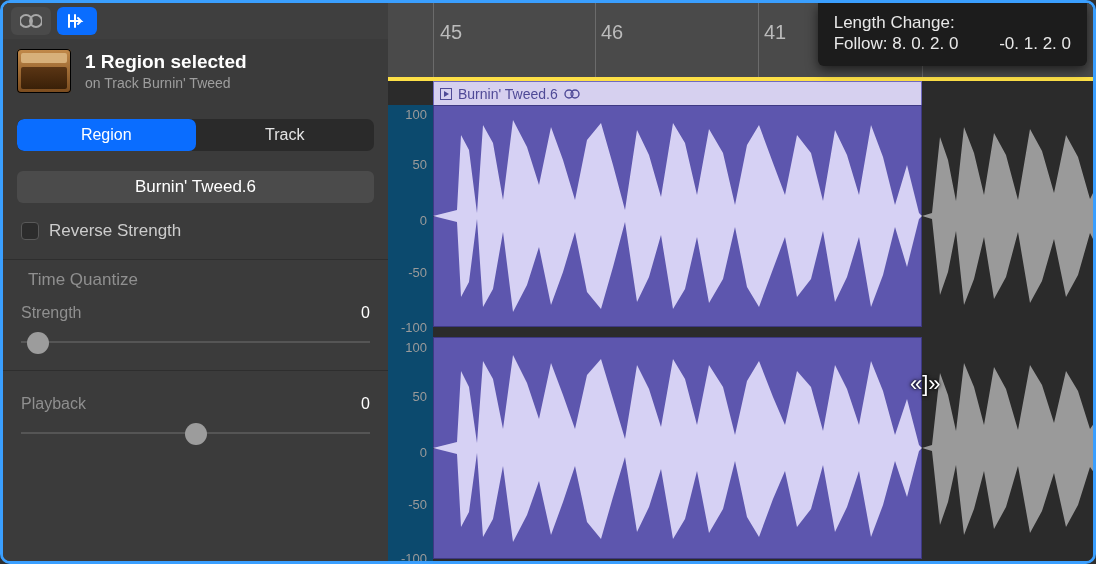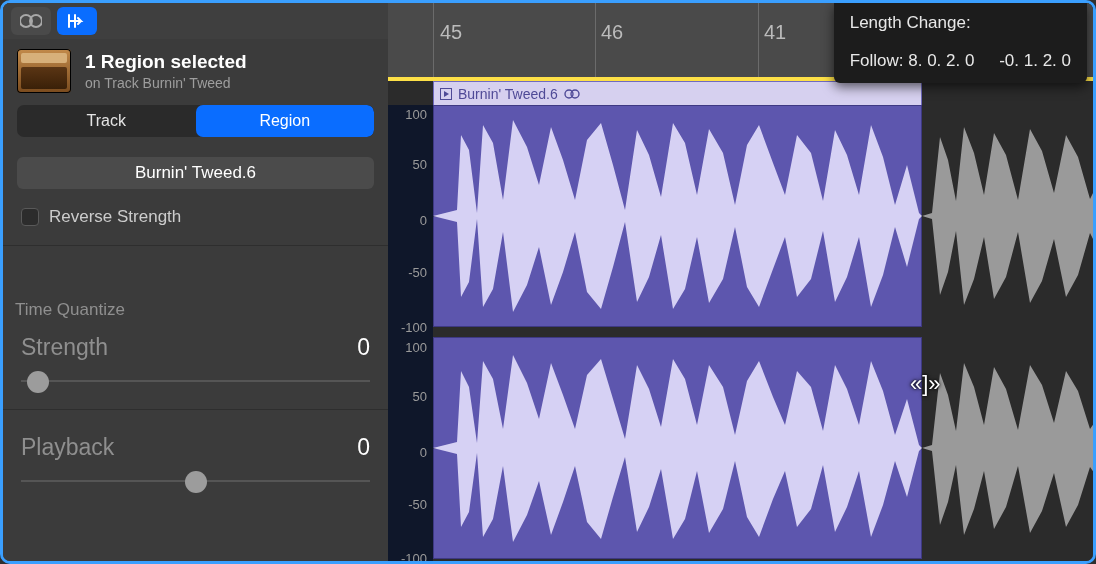--- a/index.html
+++ b/index.html
@@ -6,74 +6,74 @@
   body { background: #2f2f2f; width: 1096px; height: 564px; overflow: hidden; position: relative; color: #ccc; }
   .app { display: flex; width: 100%; height: 100%; border: 3px solid #3a9fff; border-radius: 10px; overflow: hidden; background: #3b3b3b; }
 
   
   .inspector { width: 385px; height: 100%; background: #3b3b3b; display: flex; flex-direction: column; }
   .toolbar-top { height: 36px; display: flex; align-items: center; gap: 6px; padding: 4px 8px; background: #3f3f3f; }
   .tb-btn { width: 40px; height: 28px; border-radius: 6px; background: #4a4a4a; display: flex; align-items: center; justify-content: center; color: #6d6d6d; }
   .tb-btn.active { background: #0a6dff; color: #fff; }
   .tb-btn svg { display: block; }
 
-  .region-header { display: flex; align-items: center; gap: 14px; padding: 10px 14px 12px 14px; }
+  .region-header { display: flex; align-items: center; gap: 14px; padding: 10px 14px 26px 14px; }
   .track-icon { width: 54px; height: 44px; border-radius: 4px; background: linear-gradient(#c28a4a,#7a4b1e); box-shadow: inset 0 0 0 1px #000; position: relative; }
   .track-icon::before { content:""; position:absolute; top:4px; left:4px; right:4px; height:10px; background:#d7b07a; border-radius:2px; }
   .track-icon::after { content:""; position:absolute; bottom:4px; left:4px; right:4px; height:22px; background:linear-gradient(#5a3514,#3a2008); border-radius:2px; }
   .rh-title { font-size: 19px; font-weight: 600; color: #fff; }
   .rh-sub { font-size: 14px; color: #9e9e9e; margin-top: 2px; }
 
   .tabbar { display: flex; margin: 0 14px 10px 14px; background: #2a2a2a; border-radius: 7px; height: 32px; overflow: hidden; }
   .tab { flex: 1; display: flex; align-items: center; justify-content: center; font-size: 16px; color: #e4e4e4; }
   .tab.active { background: #0a6dff; color: #fff; border-radius: 7px; }
 
   .name-field { margin: 10px 14px 14px 14px; height: 32px; background: #4b4b4b; border-radius: 6px; display: flex; align-items: center; justify-content: center; font-size: 17px; color: #fff; }
 
   .row { display: flex; align-items: center; gap: 10px; padding: 4px 18px; font-size: 17px; color: #ccc; }
   .ck { width: 18px; height: 18px; border-radius: 4px; background: #2c2c2c; border: 1px solid #595959; }
 
   .divider { height: 1px; background: #2e2e2e; margin: 14px 0 10px 0; }
 
-  .label { padding: 0 12px; font-size: 17px; color: #8f8f8f; margin-top: 44px; }
+  .label { padding: 0 25px; font-size: 17px; color: #8f8f8f; }
   .select-row { display: flex; gap: 10px; margin: 8px 18px 0 18px; }
   .select { flex: 1; height: 32px; background: #4b4b4b; border-radius: 6px; display: flex; align-items: center; justify-content: center; font-size: 17px; color: #eee; position: relative; }
   .select .caret { position: absolute; right: 10px; font-size: 13px; color: #aaa; }
   .q-btn { width: 44px; height: 32px; background: #4b4b4b; border-radius: 6px; display: flex; align-items: center; justify-content: center; color: #eee; font-size: 17px; }
 
-  .param { display: flex; justify-content: space-between; padding: 14px 18px 6px 18px; font-size: 23px; color: #8f8f8f; }
+  .param { display: flex; justify-content: space-between; padding: 14px 18px 6px 18px; font-size: 16px; color: #8f8f8f; }
   .param .val { color: #fff; }
   .slider { position: relative; height: 28px; margin: 0 18px; }
   .slider .track { position: absolute; top: 13px; left: 0; right: 0; height: 2px; background: #555; }
   .slider .thumb { position: absolute; top: 4px; width: 22px; height: 22px; border-radius: 50%; background: #9c9c9c; margin-left: -11px; }
 
   
   .audio-area { flex: 1; position: relative; background: #2b2b2b; }
   .ruler { position: relative; height: 78px; background: #4a4a4a; border-bottom: 4px solid #fde047; }
   .ruler .tick { position: absolute; top: 0; bottom: 0; border-left: 1px solid #6b6b6b; }
   .ruler .num { position: absolute; top: 18px; font-size: 20px; color: #bbb; }
 
   .region-head { position: absolute; top: 78px; left: 45px; width: 489px; height: 24px; background: #d6d0ef; border: 1px solid #706abf; border-bottom: none; display: flex; align-items: center; gap: 6px; padding: 0 6px; font-size: 14px; color: #4f4a97; }
   .region-head .play-ico, .region-head .stereo-ico { display:inline-flex; align-items:center; }
 
   .tracks { position: absolute; top: 102px; left: 0; right: 0; bottom: 0; }
-  .yaxis { position: absolute; left: 0; top: 0; bottom: 0; width: 45px; background: #0f172a; }
+  .yaxis { position: absolute; left: 0; top: 0; bottom: 0; width: 45px; background: #0c4a6e; }
   .yaxis .yl { position: absolute; right: 6px; font-size: 13px; color: #9a9a9a; }
 
   .plot { position: absolute; left: 45px; right: 0; height: 222px; }
   .plot.ch2 { top: 232px; }
   .plot .sel { position: absolute; left: 0; top: 0; bottom: 0; width: 489px; background: #5d56ae; border: 1px solid #3e3983; }
   .plot .mid { position: absolute; left: 0; right: 0; top: 50%; height: 1px; background: rgba(0,0,0,.35); }
   .wave-sel polygon { fill: #d6d1f4; }
   .wave-rest polygon { fill: #9a9a9a; }
 
   .tooltip { position: absolute; top: 0; right: 6px; background: #1c1c1c; padding: 10px 16px 12px 16px; border-radius: 0 0 6px 6px; box-shadow: 0 4px 12px rgba(0,0,0,.6); font-size: 17px; color: #e8e8e8; white-space: nowrap; }
   .tooltip .pos .v { color: #e8c24a; }
   .tooltip .len { display: inline-block; }
-  .tooltip .delta { display: inline-block; margin-left: 20px; }
+  .tooltip .delta { display: inline-block; margin-left: 36px; }
 
   .resize-cursor { position: absolute; font-size: 22px; color: #fff; text-shadow: 0 0 4px #000, 0 0 2px #000; pointer-events: none; }
 
 </style>
 </head>
 <body>
 
 <div class="app">
 
   <div class="inspector">
@@ -93,22 +93,22 @@
 
     <div class="region-header">
       <div class="track-icon"></div>
       <div>
         <div class="rh-title">1 Region selected</div>
         <div class="rh-sub">on Track Burnin' Tweed</div>
       </div>
     </div>
 
     <div class="tabbar">
+      <div class="tab active">Region</div>
       <div class="tab">Track</div>
-      <div class="tab active">Region</div>
     </div>
 
     <div class="name-field">Burnin' Tweed.6</div>
 
     <div class="row">
       <div class="ck"></div>
       <span>Reverse Strength</span>
     </div>
 
     <div class="divider"></div>
@@ -200,21 +200,21 @@
         </svg>
         <svg class="wave-rest" width="175" height="222" style="position:absolute;left:489px;top:0">
           <polygon points="0,111 10,108 18,36 26,58 34,94 42,26 52,50 62,88 72,30 84,52 96,93 108,28 120,48 132,86 144,34 156,54 168,92 175,82 175,140 168,130 156,168 144,190 132,136 120,174 108,196 96,129 84,170 72,192 62,134 52,172 42,198 34,128 26,165 18,188 10,114 0,111"></polygon>
         </svg>
       </div>
     </div>
 
     <div class="resize-cursor" style="left:522px; top:368px">«]»</div>
 
     <div class="tooltip">
-      <div style="margin-bottom:18px">Length Change:</div>
+      <div style="margin-bottom:1px">Length Change:</div>
       <div>
         <span class="len">
           <span>Follow:</span>
           <span>8. 0. 2. 0</span>
         </span>
         <span class="delta">-0. 1. 2. 0</span>
       </div>
     </div>
 
   </div>

